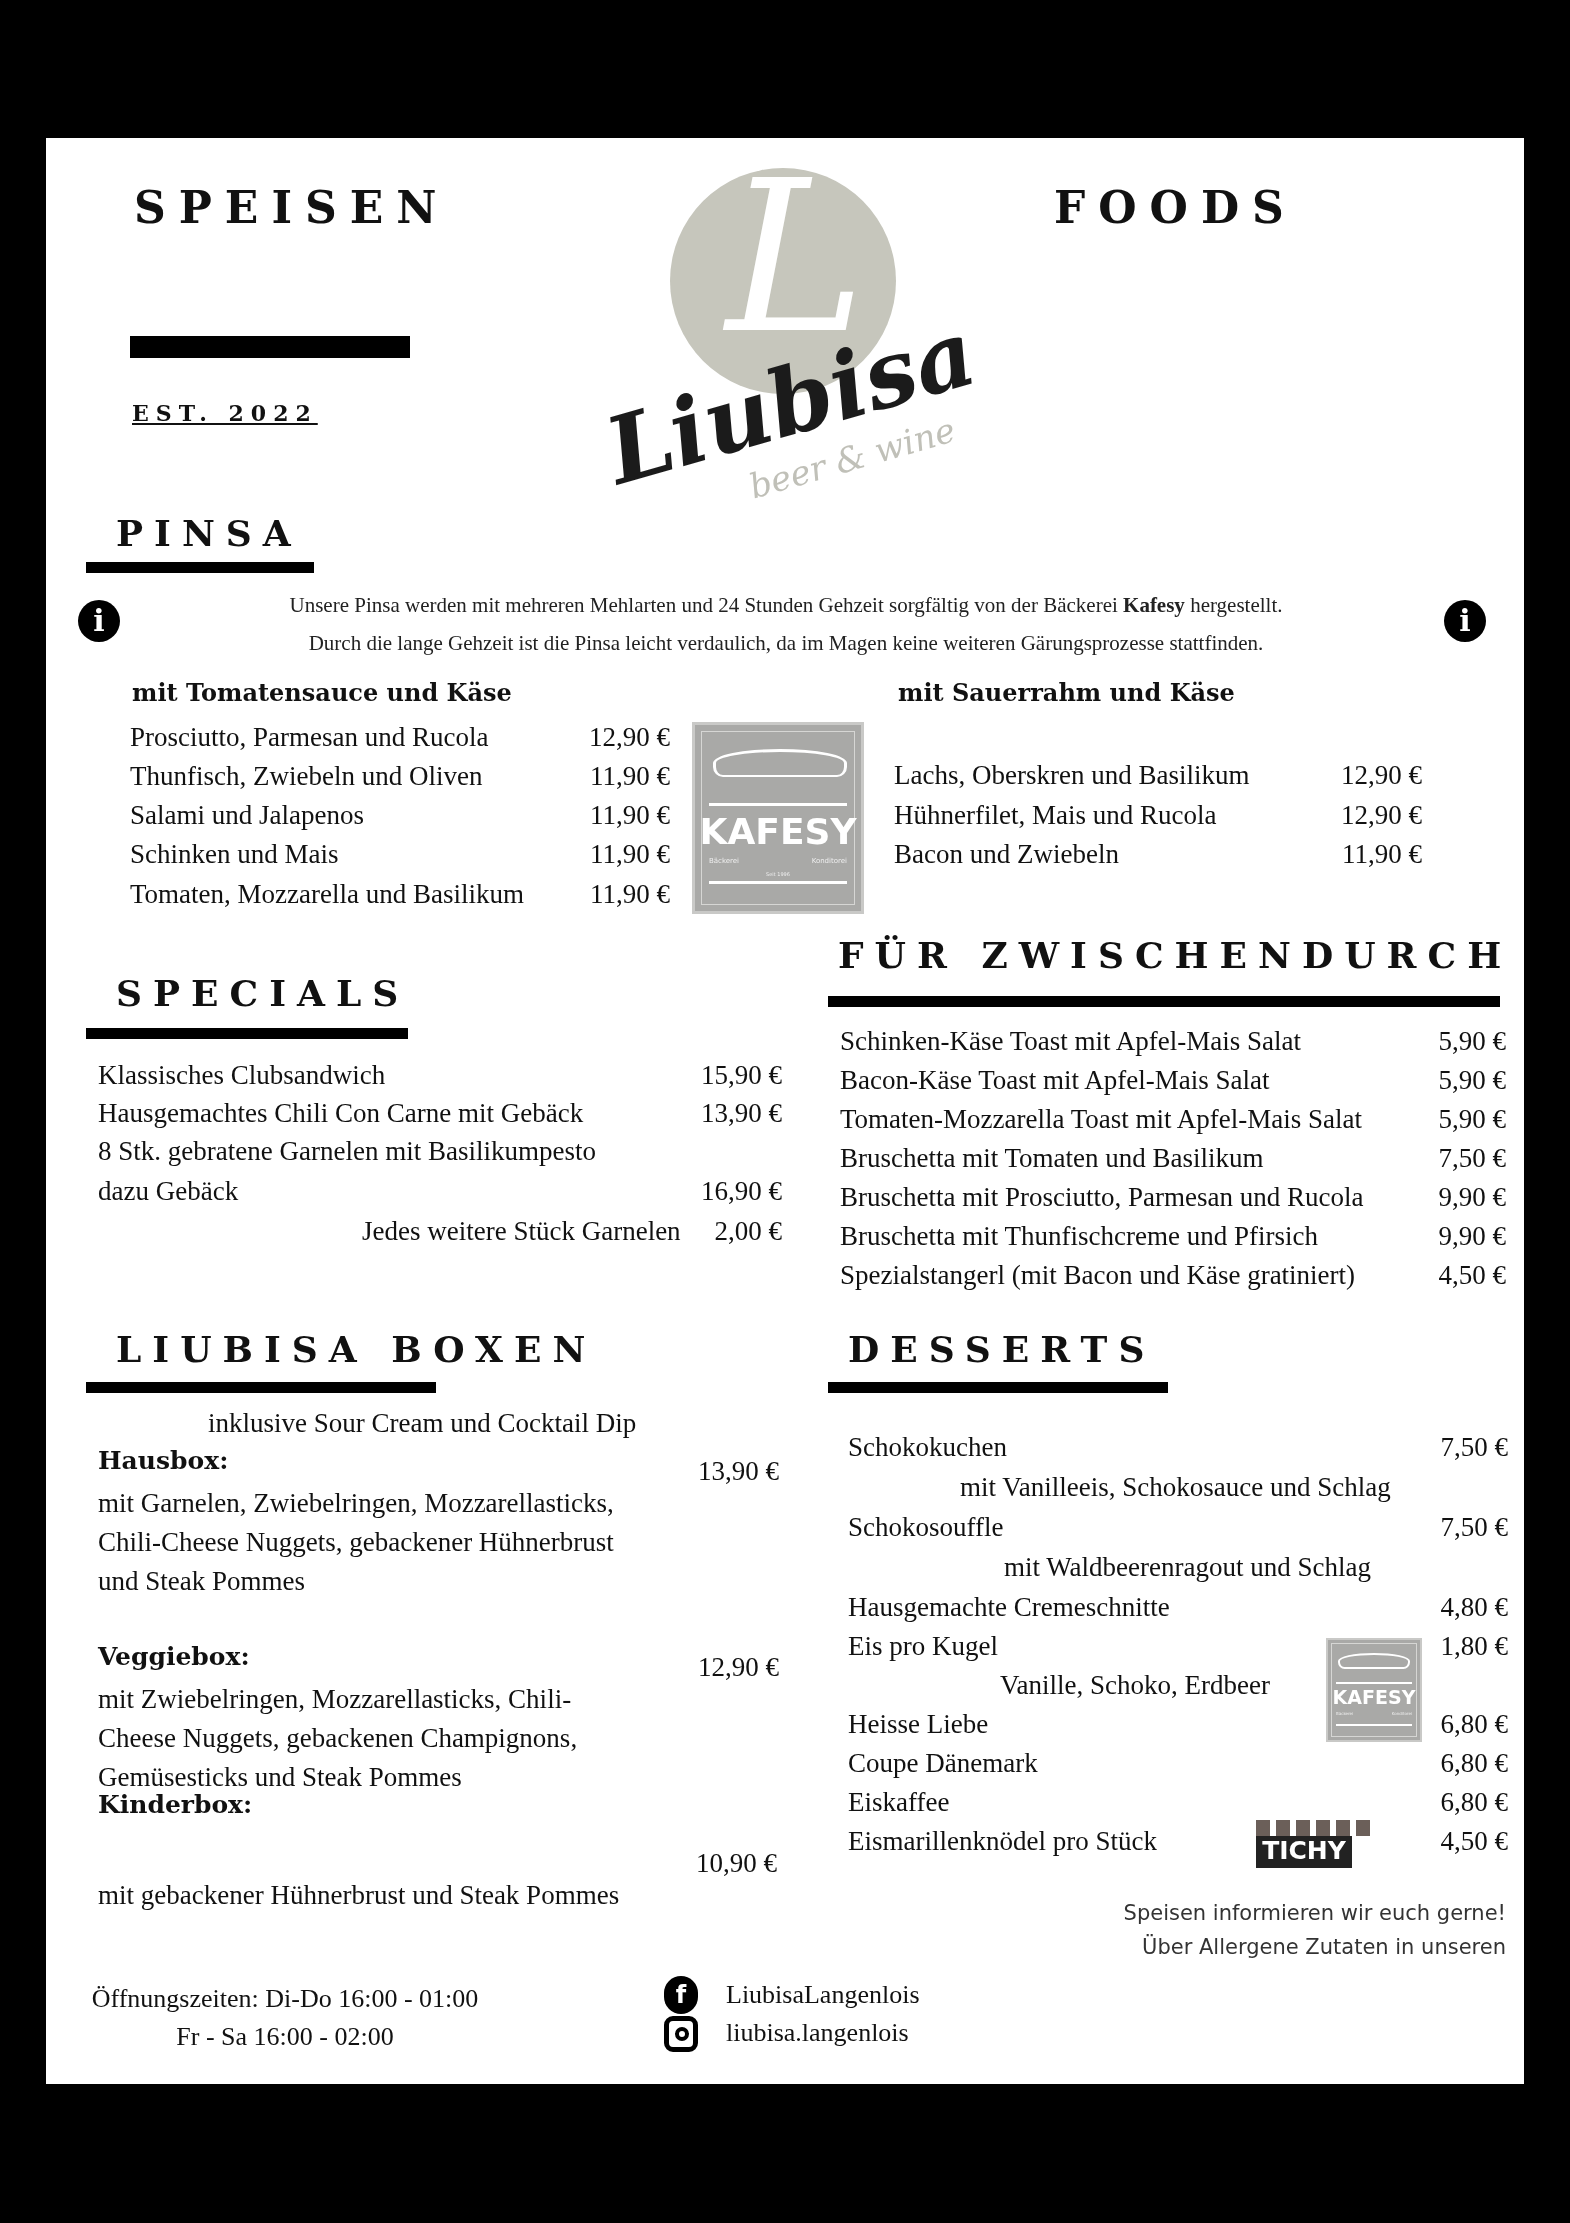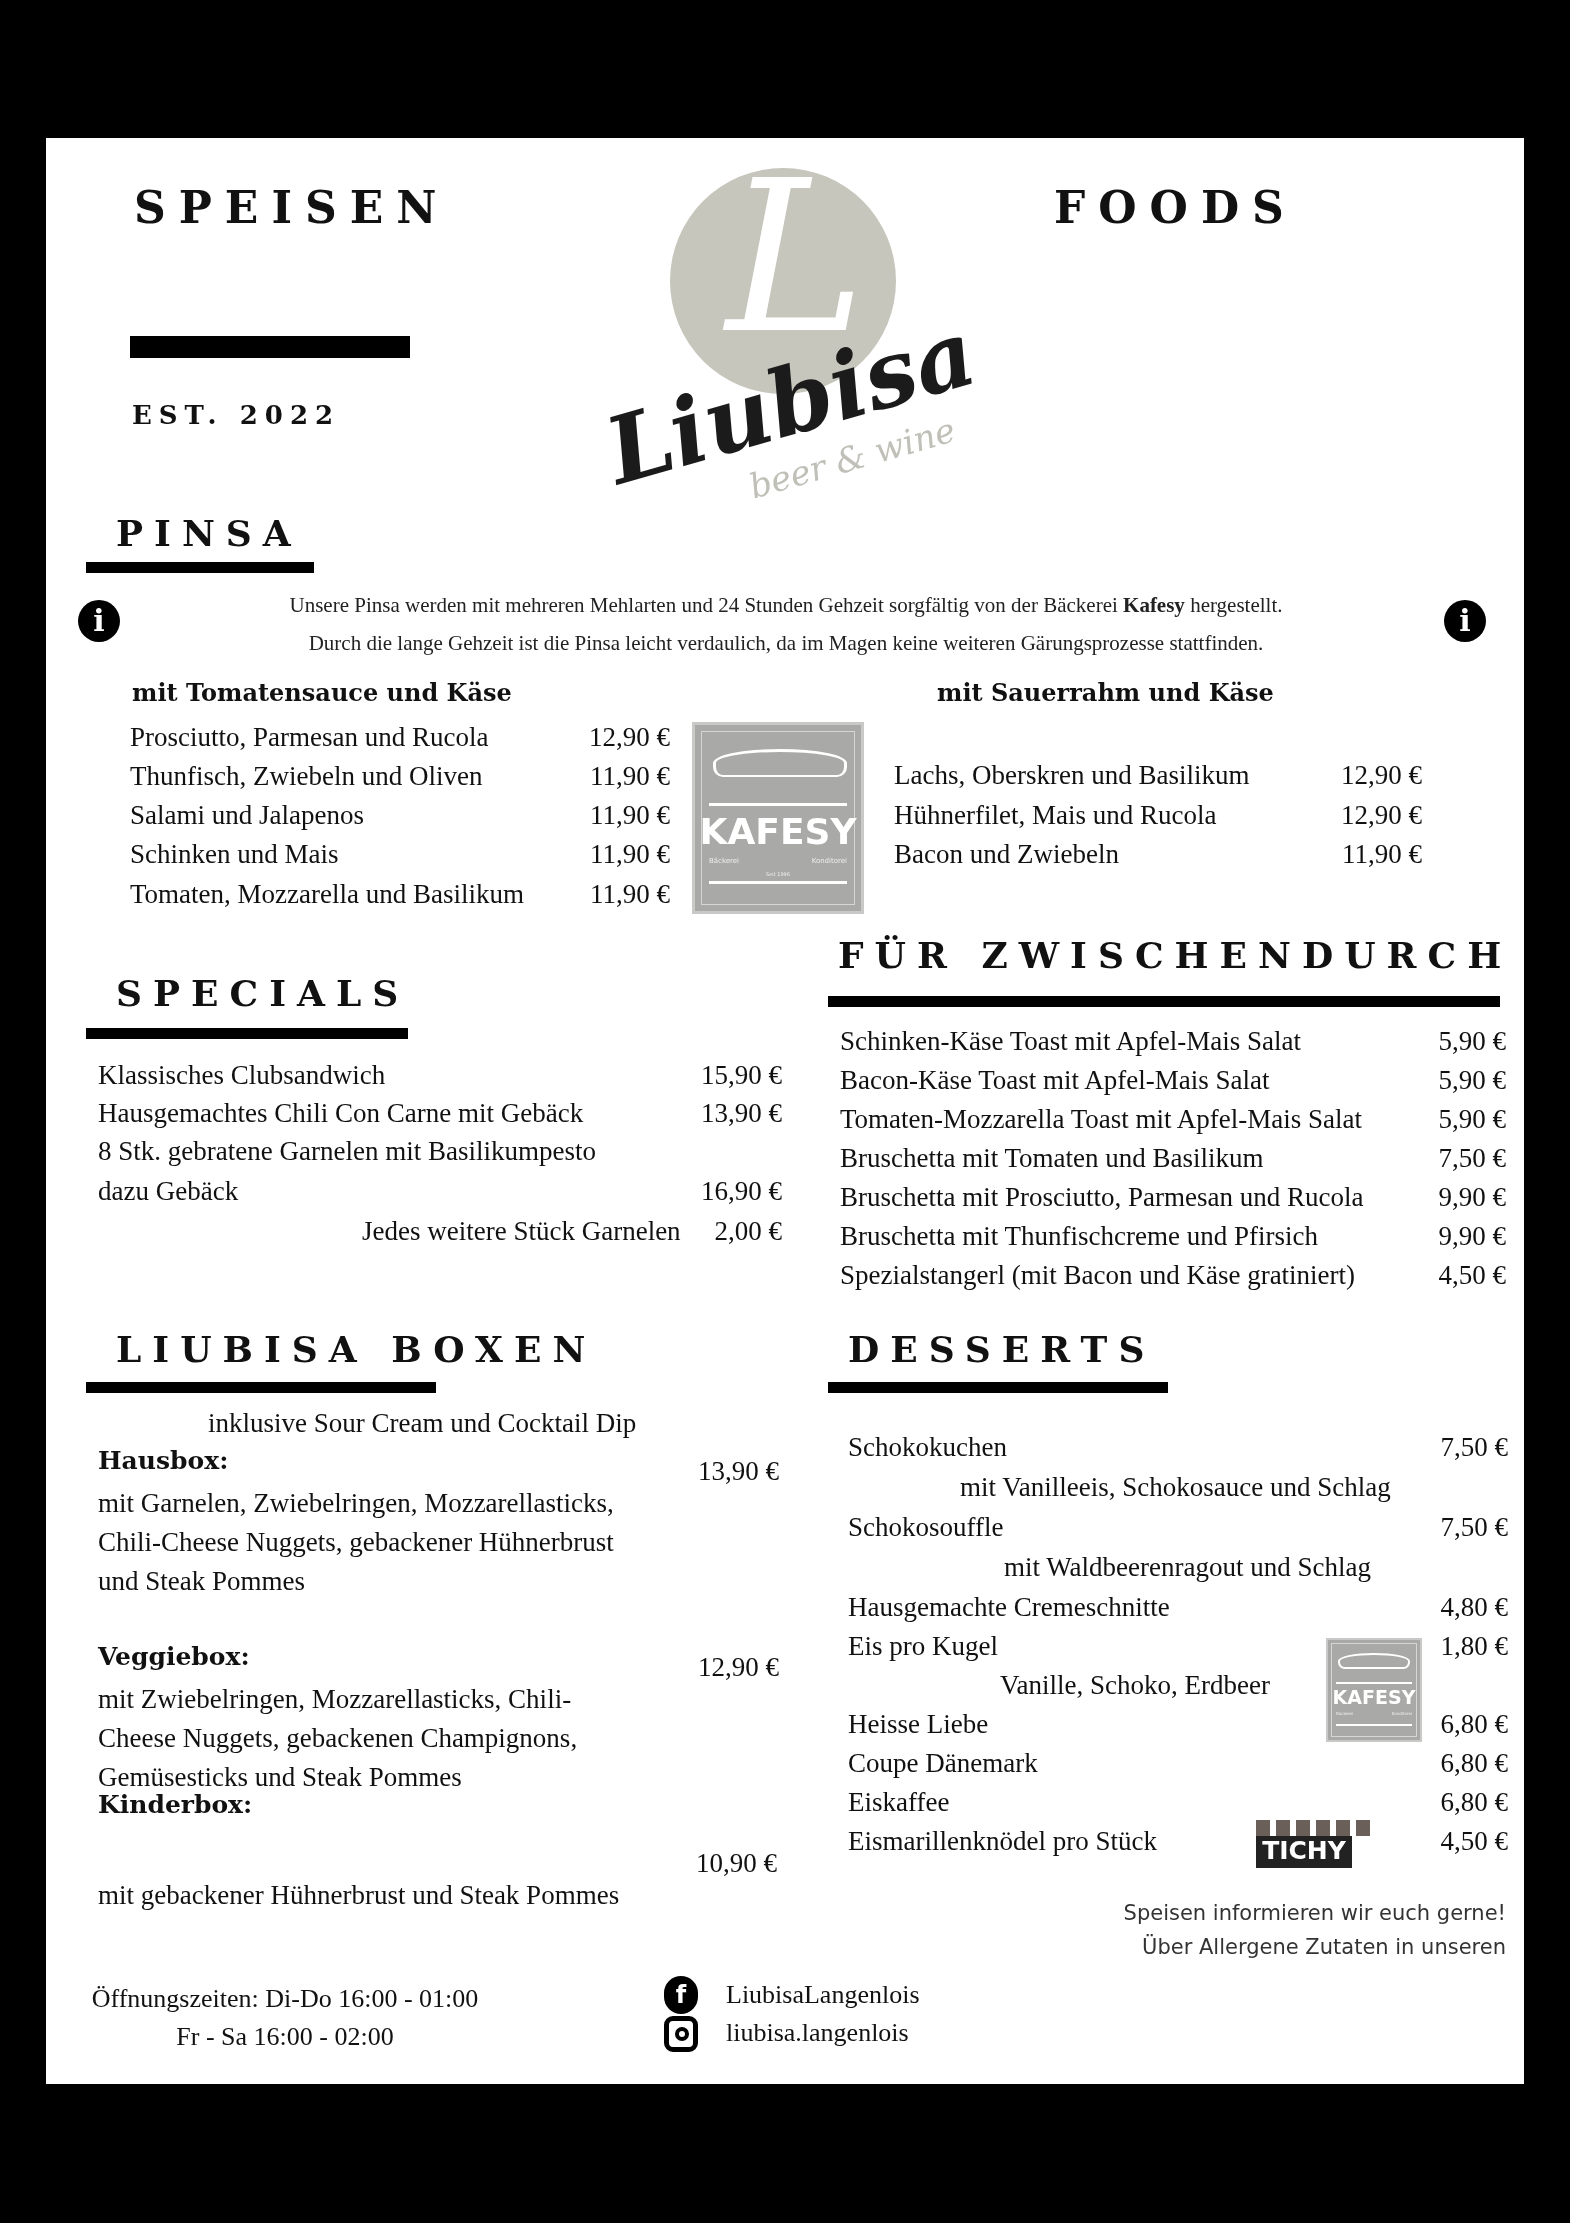--- a/index.html
+++ b/index.html
@@ -26,21 +26,21 @@
   .foot { position: absolute; font-size: 26px; line-height: 38px; text-align: center; white-space: nowrap; }
   .social-icon { position: absolute; width: 34px; height: 38px; background: #000; border-radius: 17px; color: #fff; text-align: center; font-family: "DejaVu Sans", sans-serif; font-weight: bold; font-size: 24px; line-height: 38px; }
 </style>
 </head>
 <body>
 
 <div class="page">
 
   <div class="abs slab big-head" style="left:88px; top:44px;">SPEISEN</div>
   <div class="bar" style="left:84px; top:198px; width:280px; height:22px;"></div>
-  <div class="abs slab" style="left:86px; top:262px; font-size:26px; letter-spacing:7px;">EST. 2022</div>
+  <div class="abs slab" style="left:86px; top:262px; font-size:22px; letter-spacing:7px;text-decoration:underline;">EST. 2022</div>
   <div class="abs slab big-head" style="left:1008px; top:44px;">FOODS</div>
 
   <div>
     <div class="logo-circle" style="left:624px; top:30px; width:226px; height:226px;"></div>
     <div class="abs" style="left:680px; top:-10px; font-family:'DejaVu Serif',serif; font-style:italic; font-size:210px; color:#fff; line-height:260px;">L</div>
     <div class="abs" style="left:556px; top:210px; transform:rotate(-16deg); font-family:'DejaVu Serif',serif; font-style:italic; font-weight:bold; font-size:92px; color:#1b1b1b;">Liubisa</div>
     <div class="abs" style="left:700px; top:300px; transform:rotate(-16deg); font-family:'DejaVu Serif',serif; font-style:italic; font-size:34px; color:#c0c0b8;">beer &amp; wine</div>
   </div>
 
   <div class="abs slab sec-head" style="left:70px; top:374px;">PINSA</div>
@@ -79,21 +79,21 @@
     <div class="inner"></div>
     <div class="abs" style="left:18px; top:24px; width:134px; height:28px; border:3px solid #fff; border-bottom-width:2px; border-radius:60% 60% 12px 12px;"></div>
     <div class="line" style="left:14px; right:14px; top:78px;"></div>
     <div class="brand" style="top:86px; font-size:36px;">KAFESY</div>
     <div class="small" style="left:14px; top:132px;">Bäckerei</div>
     <div class="small" style="right:14px; top:132px;">Konditorei</div>
     <div class="small" style="left:0; right:0; text-align:center; top:146px; font-size:5px;">Seit 1996</div>
     <div class="line" style="left:14px; right:14px; top:156px;"></div>
   </div>
 
-  <div class="abs sub" style="left:852px; top:540px;margin-left:39px;">mit Sauerrahm und Käse</div>
+  <div class="abs sub" style="left:852px; top:540px;">mit Sauerrahm und Käse</div>
   <div class="row" style="left:848px; top:618px; width:528px;">
       <span class="name">Lachs, Oberskren und Basilikum</span>
       <span class="price">12,90 €</span>
     </div>
   <div class="row" style="left:848px; top:658px; width:528px;">
       <span class="name">Hühnerfilet, Mais und Rucola</span>
       <span class="price">12,90 €</span>
     </div>
   <div class="row" style="left:848px; top:697px; width:528px;">
       <span class="name">Bacon und Zwiebeln</span>

